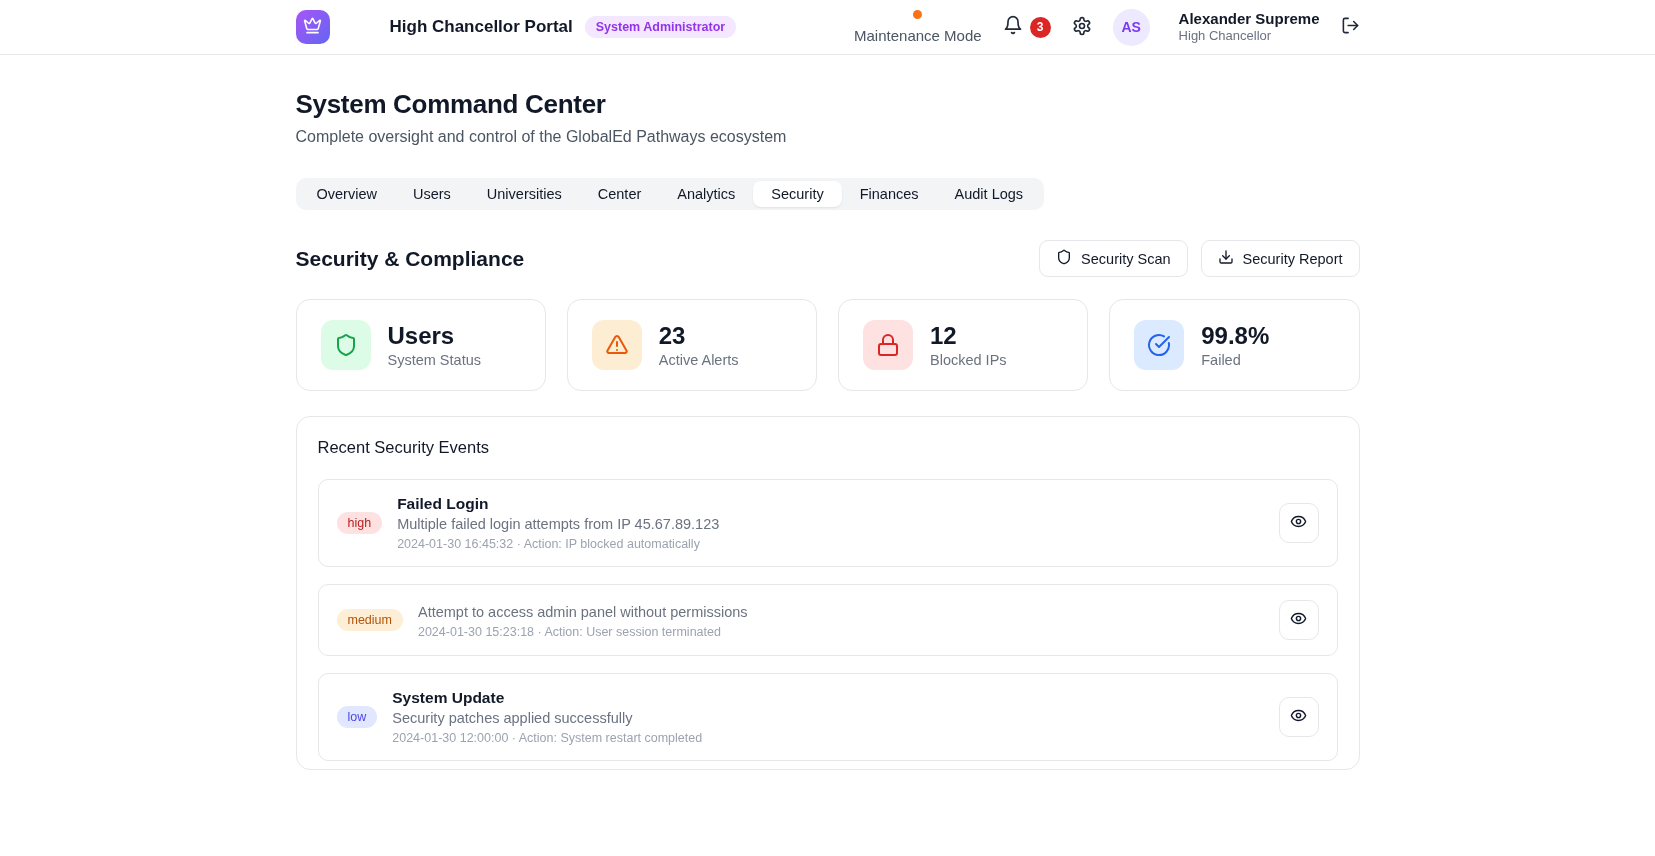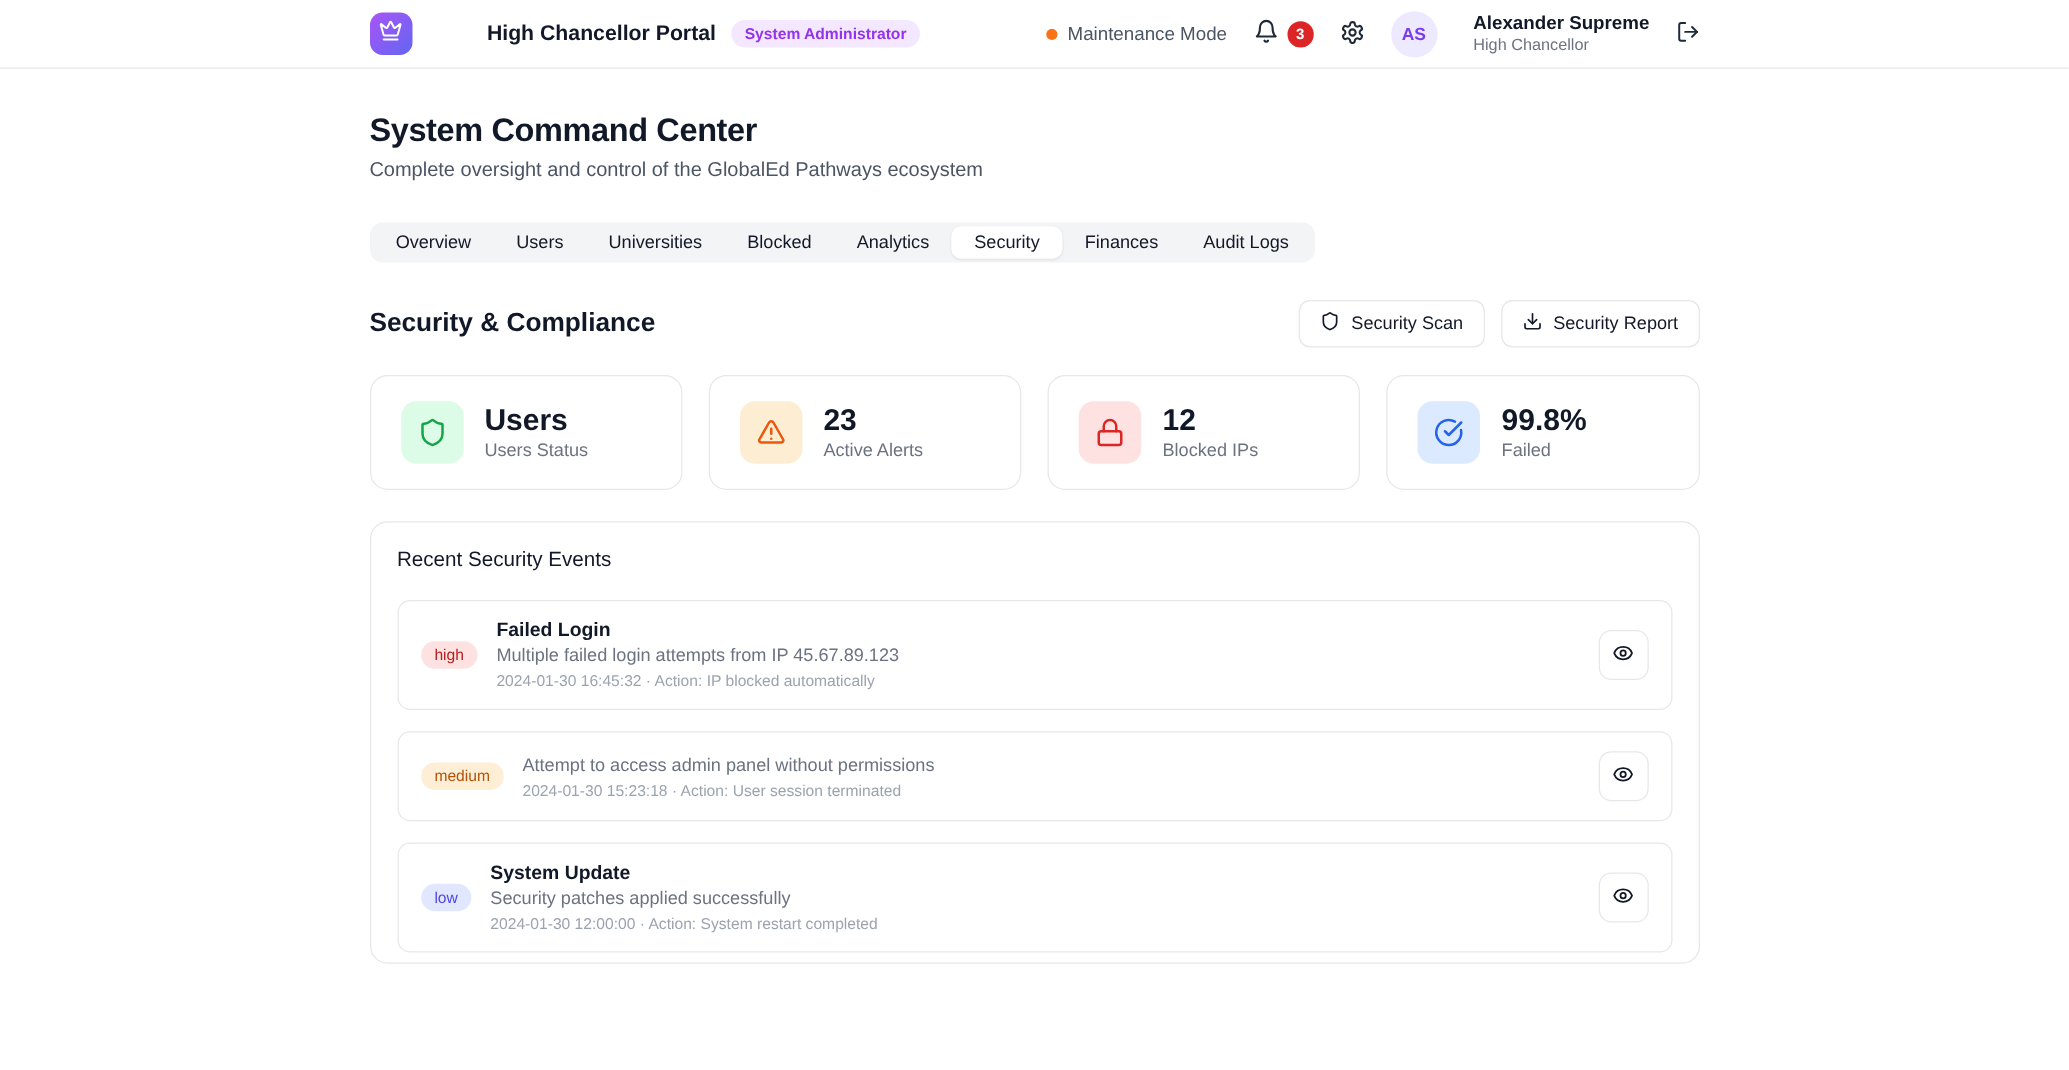--- a/index.html
+++ b/index.html
@@ -11,21 +11,21 @@
   .topbar { height:55px; border-bottom:1px solid #e5e7eb; background:#fff; }
   .topbar-inner { height:100%; display:flex; align-items:center; justify-content:space-between; }
   .brand { display:flex; align-items:center; gap:12px; }
   .logo { width:34px; height:34px; border-radius:10px;
     background:linear-gradient(135deg,#a855f7 0%,#6366f1 100%);
     display:flex; align-items:center; justify-content:center; }
   .brand-title { font-size:17px; font-weight:700;padding-left:48px; }
   .role-pill { background:#f3e8ff; color:#9333ea; font-size:12.5px; font-weight:600;
     padding:4px 11px; border-radius:999px; }
   .top-right { display:flex; align-items:center; gap:21px; }
-  .maintenance { display:flex; align-items:center; gap:8px; color:#4b5563; font-size:15px; }
+  .maintenance { display:flex; align-items:center; gap:8px; color:#4b5563; font-size:15px;flex-direction:column; }
   .maint-dot { width:9px; height:9px; border-radius:50%; background:#f97316; }
   .bell-group { display:flex; align-items:center; gap:7px; cursor:pointer; }
   .notif-badge { min-width:21px; height:21px; border-radius:999px; background:#dc2626;
     color:#fff; font-size:12px; font-weight:700; display:flex; align-items:center; justify-content:center; }
   .icon-btn { background:none; border:none; cursor:pointer; display:flex; align-items:center; }
   .user-chip { display:flex; align-items:center; gap:29px; cursor:pointer; }
   .avatar { width:37px; height:37px; border-radius:50%; background:#ede9fe; color:#7c3aed;
     font-size:14px; font-weight:700; display:flex; align-items:center; justify-content:center; }
   .user-name { font-size:15px; font-weight:700; line-height:1.2; }
   .user-role { font-size:13px; color:#6b7280; line-height:1.25; }
@@ -148,21 +148,21 @@
 <main class="container">
   <div class="page-head">
     <h1 class="page-title">System Command Center</h1>
     <div class="page-subtitle">Complete oversight and control of the GlobalEd Pathways ecosystem</div>
   </div>
 
   <nav class="tabbar">
     <button class="tab">Overview</button>
     <button class="tab">Users</button>
     <button class="tab">Universities</button>
-    <button class="tab">Blocked</button>
+    <button class="tab">Center</button>
     <button class="tab">Analytics</button>
     <button class="tab active">Security</button>
     <button class="tab">Finances</button>
     <button class="tab">Audit Logs</button>
   </nav>
 
   <div class="section-row">
     <h2 class="section-title">Security &amp; Compliance</h2>
     <div class="section-actions">
       <button class="action-btn">
@@ -189,21 +189,21 @@
   
   <div class="stats">
     <div class="stat-card">
       <div class="stat-icon green">
         <svg class="ic" width="24" height="24" viewBox="0 0 24 24">
           <path d="M20 13c0 5-3.5 7.5-7.66 8.95a1 1 0 0 1-.67-.01C7.5 20.5 4 18 4 13V6a1 1 0 0 1 1-1c2 0 4.5-1.2 6.24-2.72a1 1 0 0 1 1.52 0C14.51 3.81 17 5 19 5a1 1 0 0 1 1 1z"></path>
         </svg>
       </div>
       <div>
         <div class="stat-value">Users</div>
-        <div class="stat-label">Users Status</div>
+        <div class="stat-label">System Status</div>
       </div>
     </div>
 
     <div class="stat-card">
       <div class="stat-icon amber">
         <svg class="ic" width="24" height="24" viewBox="0 0 24 24">
           <path d="m21.73 18-8-14a2 2 0 0 0-3.48 0l-8 14A2 2 0 0 0 4 20h16a2 2 0 0 0 1.73-2Z"></path>
           <path d="M12 9v4"></path>
             <path d="M12 17h.01"></path>
         </svg>

